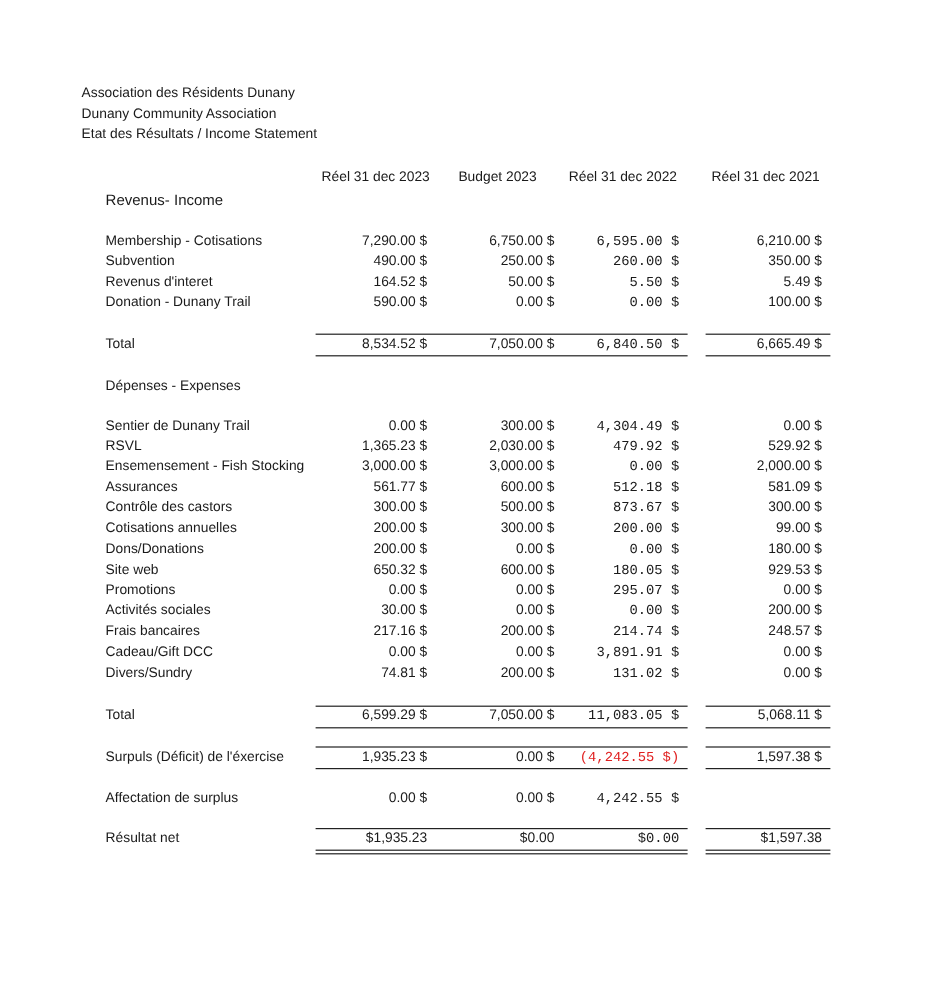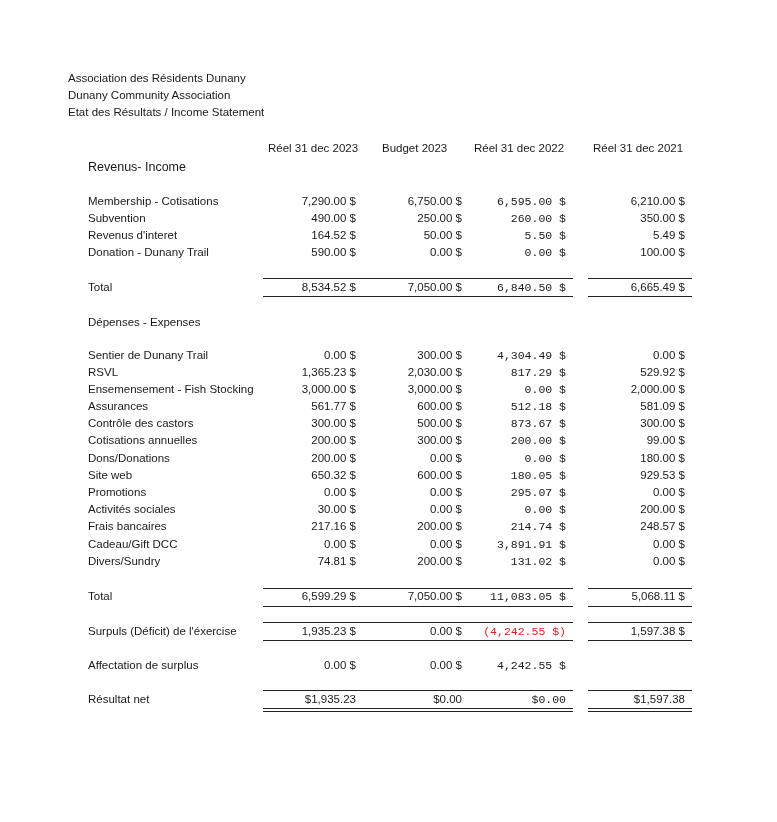--- a/index.html
+++ b/index.html
@@ -87,21 +87,21 @@
   <span class="lbl">Sentier de Dunany Trail</span>
   <span class="v c1">0.00 $</span>
   <span class="v c2">300.00 $</span>
   <span class="v c3">4,304.49 $</span>
   <span class="v c4">0.00 $</span>
 </div>
 <div class="row" style="top:366px">
   <span class="lbl">RSVL</span>
   <span class="v c1">1,365.23 $</span>
   <span class="v c2">2,030.00 $</span>
-  <span class="v c3">817.29 $</span>
+  <span class="v c3">479.92 $</span>
   <span class="v c4">529.92 $</span>
 </div>
 <div class="row" style="top:383px">
   <span class="lbl">Ensemensement - Fish Stocking</span>
   <span class="v c1">3,000.00 $</span>
   <span class="v c2">3,000.00 $</span>
   <span class="v c3">0.00 $</span>
   <span class="v c4">2,000.00 $</span>
 </div>
 <div class="row" style="top:400px">

